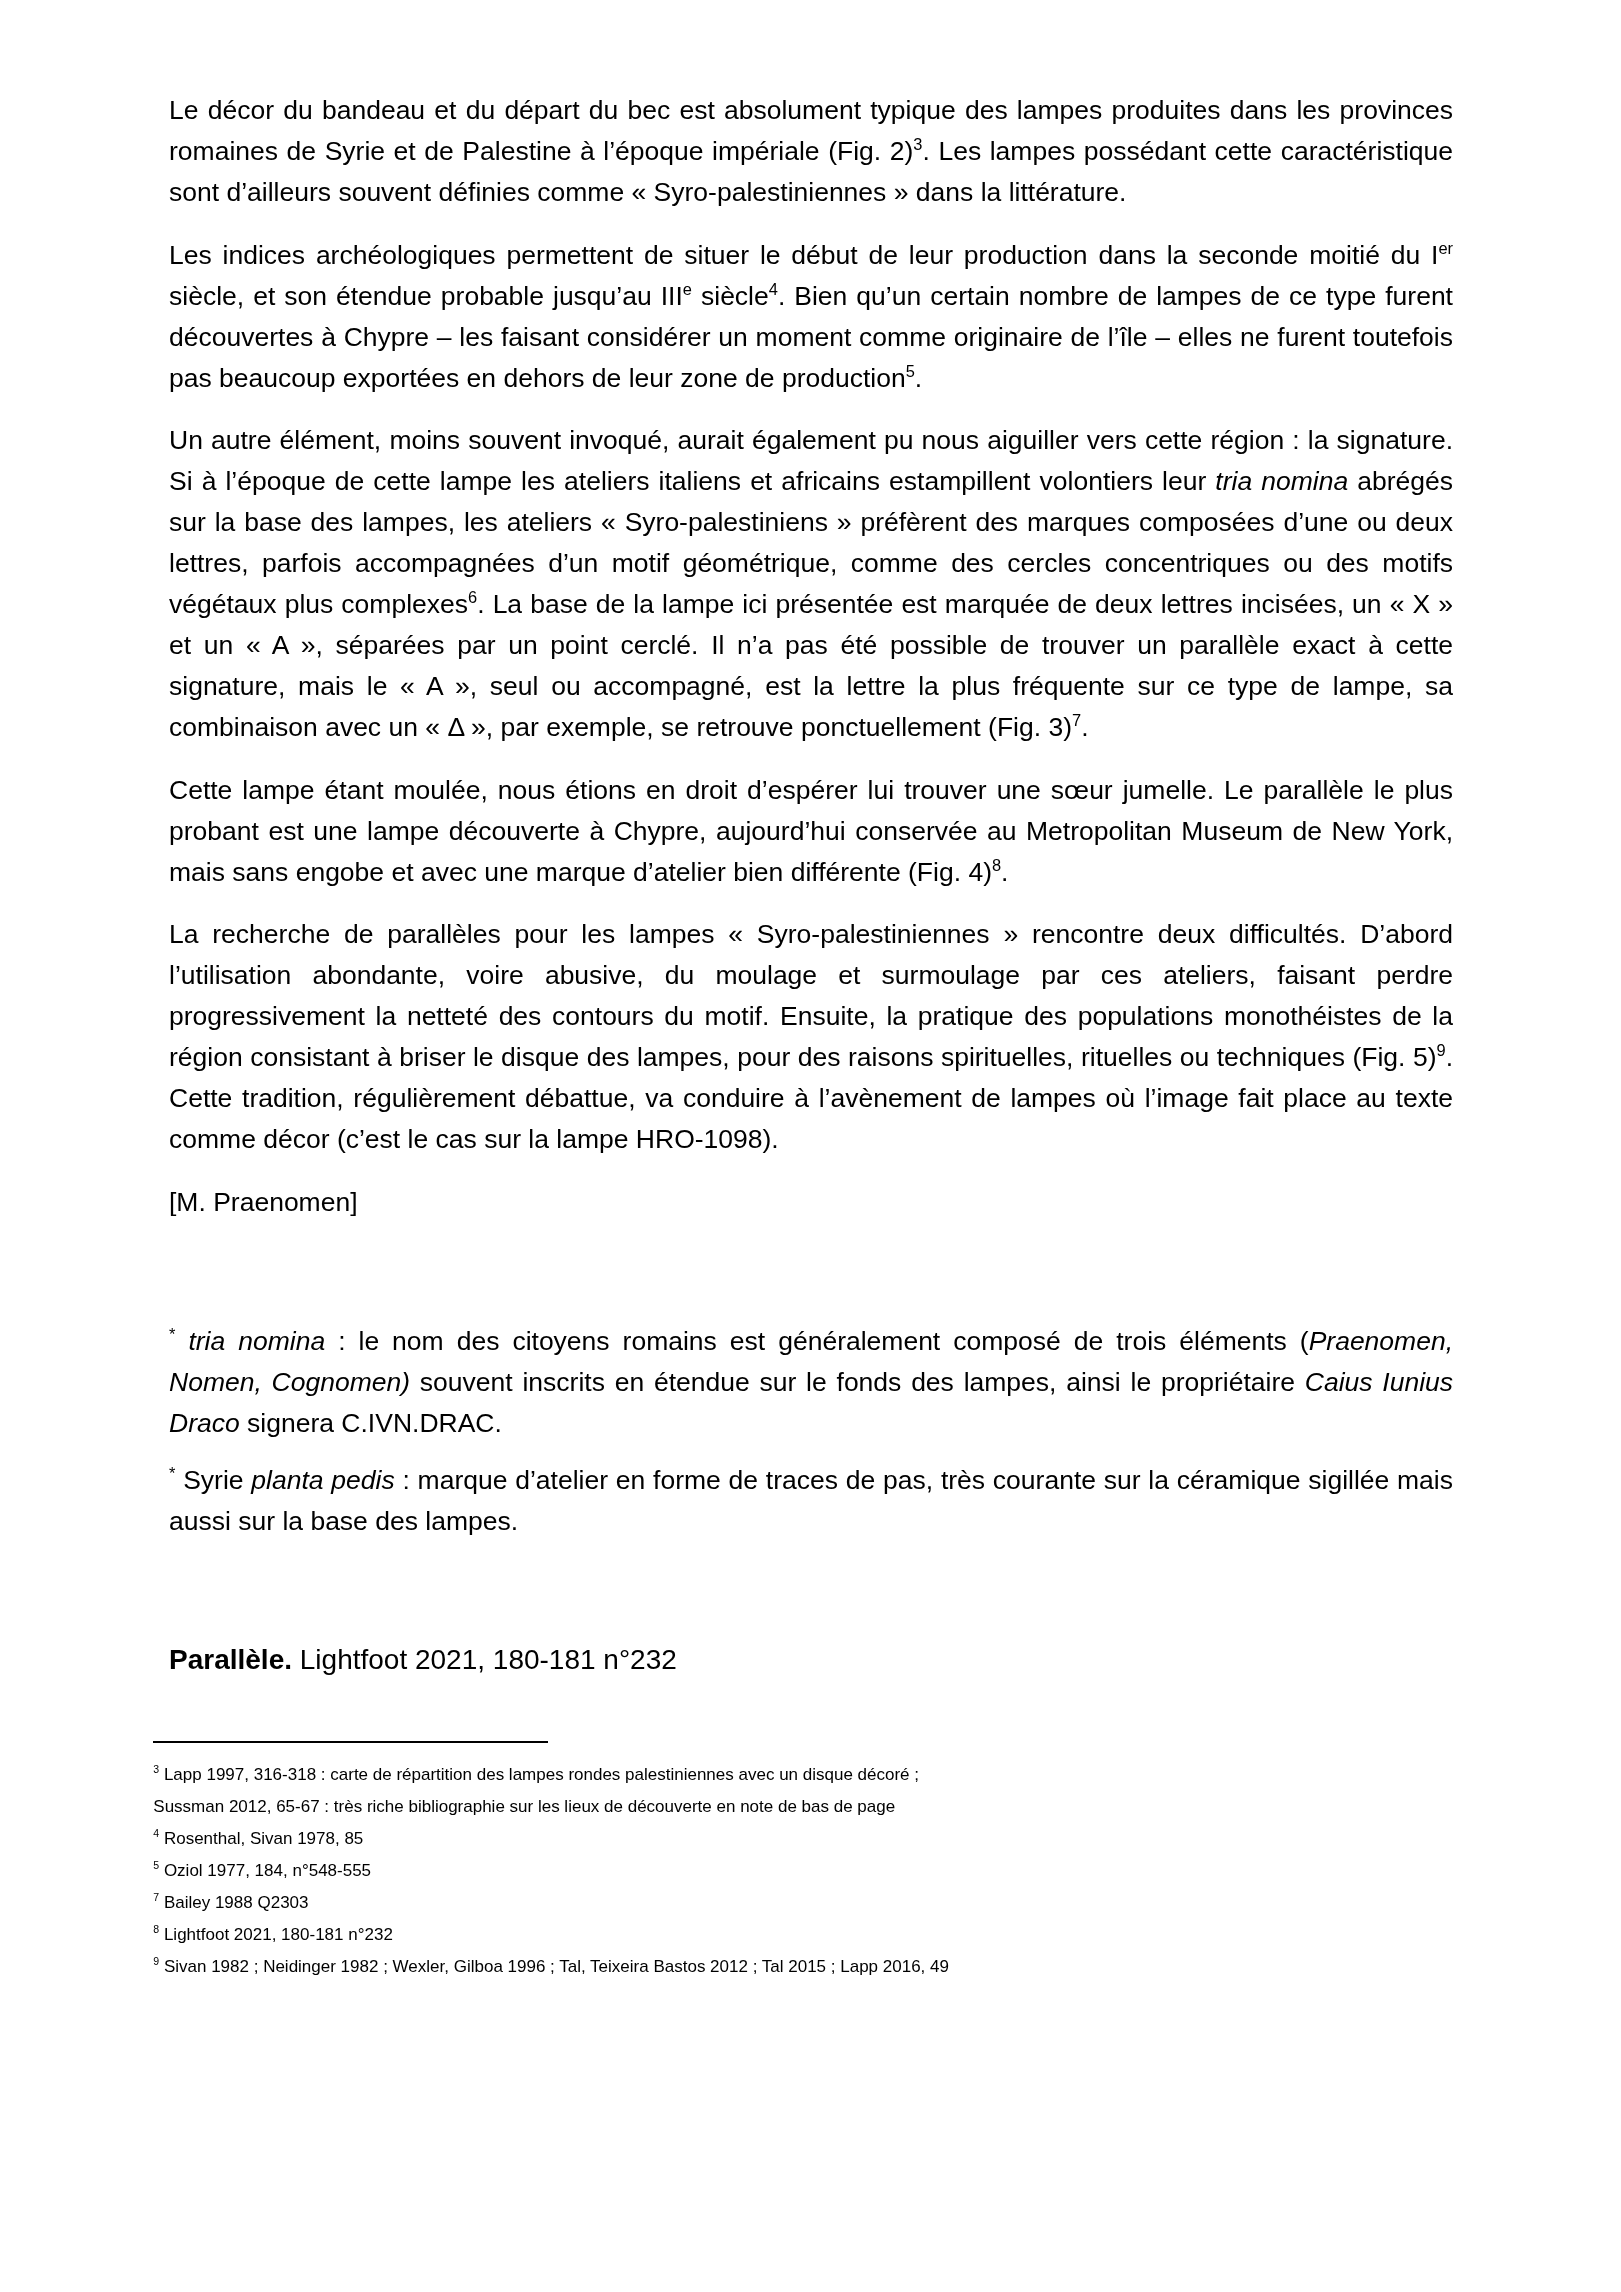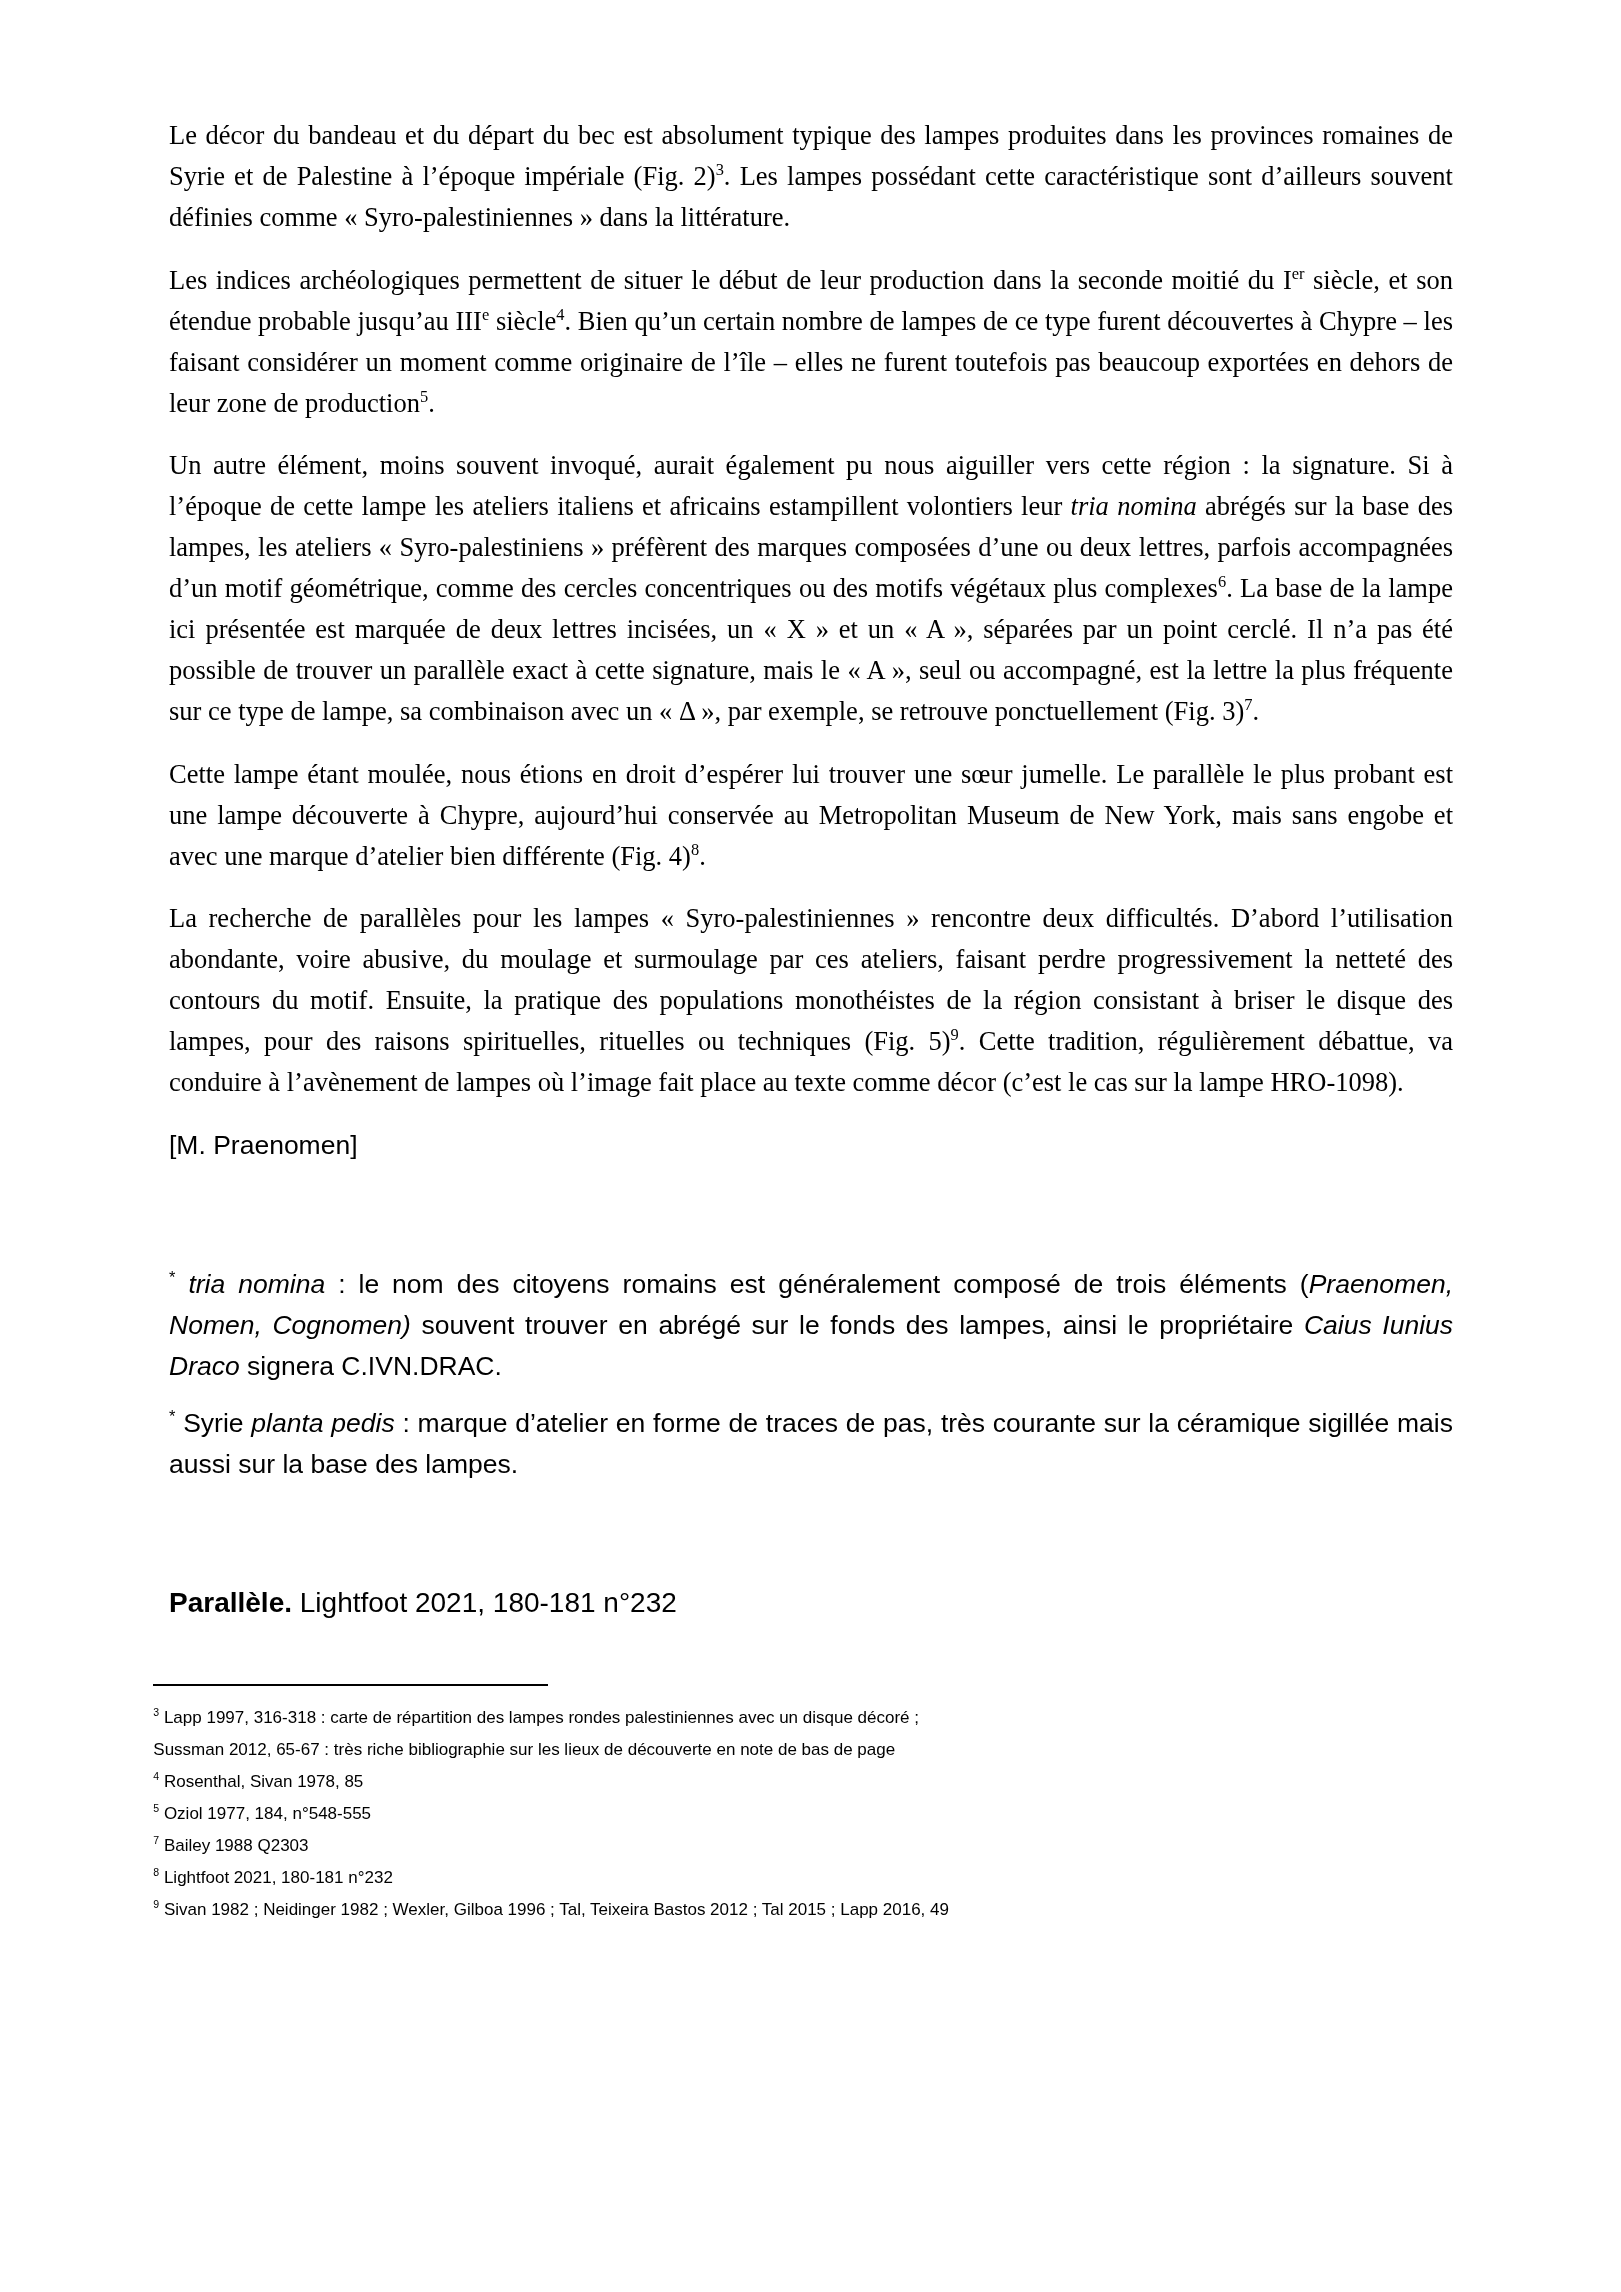--- a/index.html
+++ b/index.html
@@ -17,22 +17,21 @@
     overflow: hidden;
     box-sizing: border-box;
   }
   .content {
     position: absolute;
     top: 0;
     left: 169px;
     width: 1284px;
   }
   .body-text {
-    padding-top: 115px;
-    font-family: Liberation Serif, serif;
+    padding-top: 90px;
   }
   .para {
     margin: 0 0 21.6px 0;
     font-size: 26.5px;
     line-height: 41px;
     text-align: justify;
   }
   .para sup, .note sup, .footnote sup {
     font-size: 62%;
     line-height: 0;
@@ -90,21 +89,21 @@
         <p class="para"><span>Un autre élément, moins souvent invoqué, aurait également pu nous aiguiller vers cette région : la signature. Si à l’époque de cette lampe les ateliers italiens et africains estampillent volontiers leur </span><span class="i">tria nomina</span><span> abrégés sur la base des lampes, les ateliers « Syro-palestiniens » préfèrent des marques composées d’une ou deux lettres, parfois accompagnées d’un motif géométrique, comme des cercles concentriques ou des motifs végétaux plus complexes</span><sup>6</sup><span>. La base de la lampe ici présentée est marquée de deux lettres incisées, un « X » et un « A », séparées par un point cerclé. Il n’a pas été possible de trouver un parallèle exact à cette signature, mais le « A », seul ou accompagné, est la lettre la plus fréquente sur ce type de lampe, sa combinaison avec un « Δ », par exemple, se retrouve ponctuellement (Fig. 3)</span><sup>7</sup><span>.</span></p>
         <p class="para"><span>Cette lampe étant moulée, nous étions en droit d’espérer lui trouver une sœur jumelle. Le parallèle le plus probant est une lampe découverte à Chypre, aujourd’hui conservée au Metropolitan Museum de New York, mais sans engobe et avec une marque d’atelier bien différente (Fig. 4)</span><sup>8</sup><span>.</span></p>
         <p class="para"><span>La recherche de parallèles pour les lampes « Syro-palestiniennes » rencontre deux difficultés. D’abord l’utilisation abondante, voire abusive, du moulage et surmoulage par ces ateliers, faisant perdre progressivement la netteté des contours du motif. Ensuite, la pratique des populations monothéistes de la région consistant à briser le disque des lampes, pour des raisons spirituelles, rituelles ou techniques (Fig. 5)</span><sup>9</sup><span>. Cette tradition, régulièrement débattue, va conduire à l’avènement de lampes où l’image fait place au texte comme décor (c’est le cas sur la lampe HRO-1098).</span></p>
       </div>
 
     <p class="author-line">[M. Praenomen]</p>
 
     <div class="spacer-a"></div>
 
     <div>
-        <p class="note"><sup>*</sup><span> </span><span class="i">tria nomina</span><span> : le nom des citoyens romains est généralement composé de trois éléments (</span><span class="i">Praenomen, Nomen, Cognomen)</span><span> souvent trouver en abrégé sur le fonds des lampes, ainsi le propriétaire </span><span class="i">Caius Iunius Draco</span><span> signera C.IVN.DRAC.</span></p>
+        <p class="note"><sup>*</sup><span> </span><span class="i">tria nomina</span><span> : le nom des citoyens romains est généralement composé de trois éléments (</span><span class="i">Praenomen, Nomen, Cognomen)</span><span> souvent inscrits en étendue sur le fonds des lampes, ainsi le propriétaire </span><span class="i">Caius Iunius Draco</span><span> signera C.IVN.DRAC.</span></p>
         <p class="note"><sup>*</sup><span> Syrie </span><span class="i">planta pedis</span><span> : marque d’atelier en forme de traces de pas, très courante sur la céramique sigillée mais aussi sur la base des lampes.</span></p>
       </div>
 
     <div class="spacer-b"></div>
 
     <p class="parallel-line"><span class="b">Parallèle.</span><span> Lightfoot 2021, 180-181 n°232</span></p>
 
     <div class="footnote-area">
       <hr class="footnote-separator">
       <div class="footnotes">

